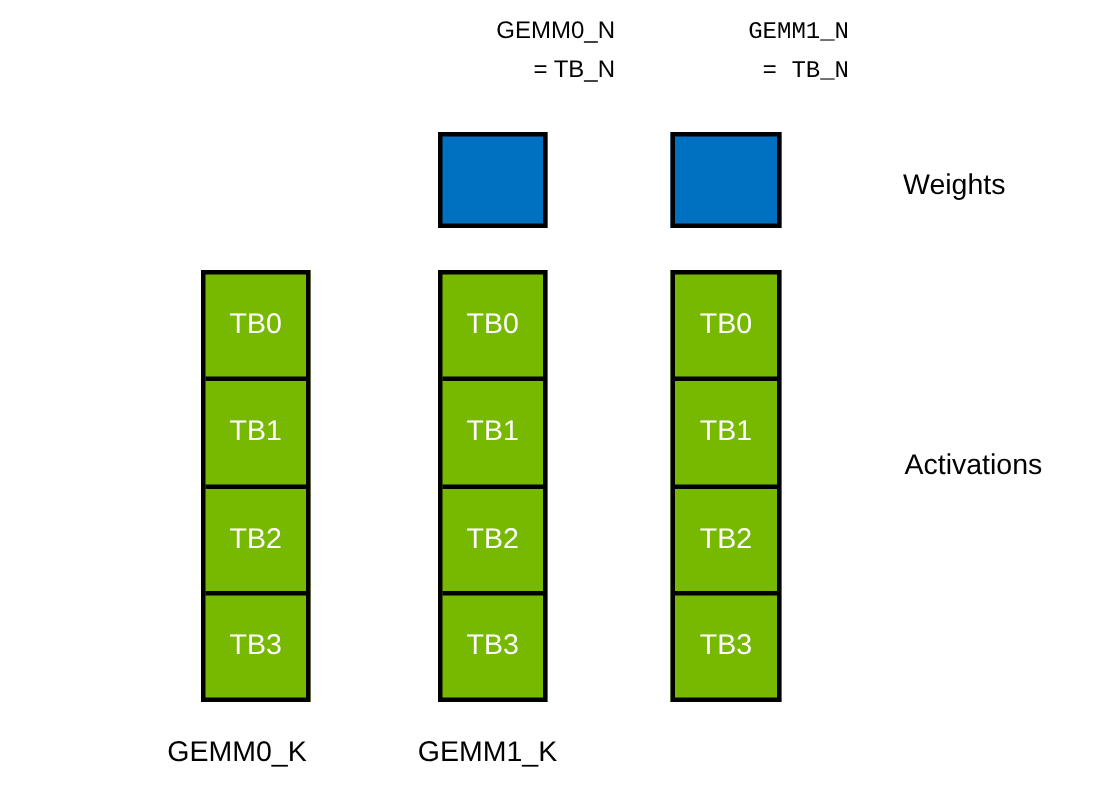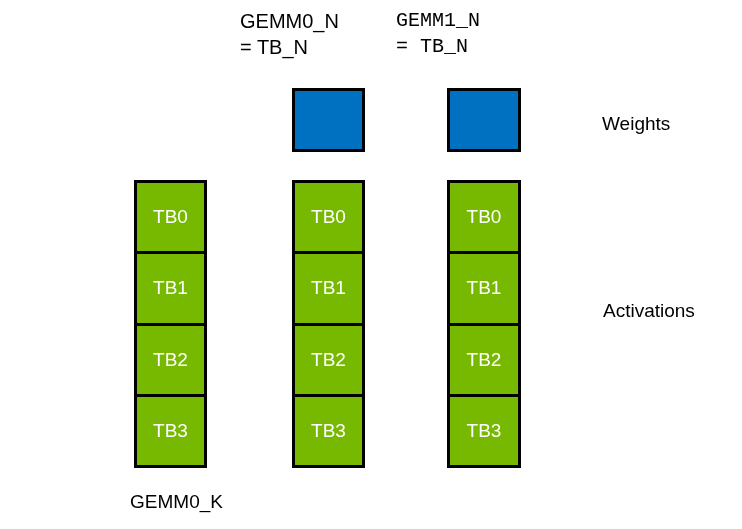--- a/index.html
+++ b/index.html
@@ -16,23 +16,23 @@
     overflow: hidden;
   }
   .abs { position: absolute; }
   .label {
     color: #000000;
     font-size: 19px;
     line-height: 25px;
     white-space: nowrap;
   }
   .top-label {
-    text-align: left;
+    text-align: right;
     width: 170px;
-    font-size: 20px;
+    font-size: 16px;
     line-height: 26px;
   }
   .weights-block {
     width: 73px;
     height: 64px;
     border: 3px solid #000000;
     box-sizing: border-box;
   }
   .act-column {
     width: 73px;
@@ -87,15 +87,16 @@
   <div class="abs act-column" style="left: 447px; top: 180px; width: 74px; background-color: rgb(118, 185, 0);">
     <div class="tb-cell">TB0</div>
     <div class="tb-cell">TB1</div>
     <div class="tb-cell">TB2</div>
     <div class="tb-cell">TB3</div>
   </div>
 
   <div class="abs label" style="left:602px; top:111px;">Weights</div>
   <div class="abs label" style="left:603px; top:298px;">Activations</div>
 
-  <div class="abs label center-text" style="left:93px; top:489px; width:130px;text-align:right;">GEMM0_K</div>
+  <div class="abs label center-text" style="left:93px; top:489px; width:130px;">GEMM0_K</div>
+  <div class="abs label center-text" style="left:260px; top:489px; width:130px;">GEMM1_K</div>
 
 </div>
 
 </body></html>

